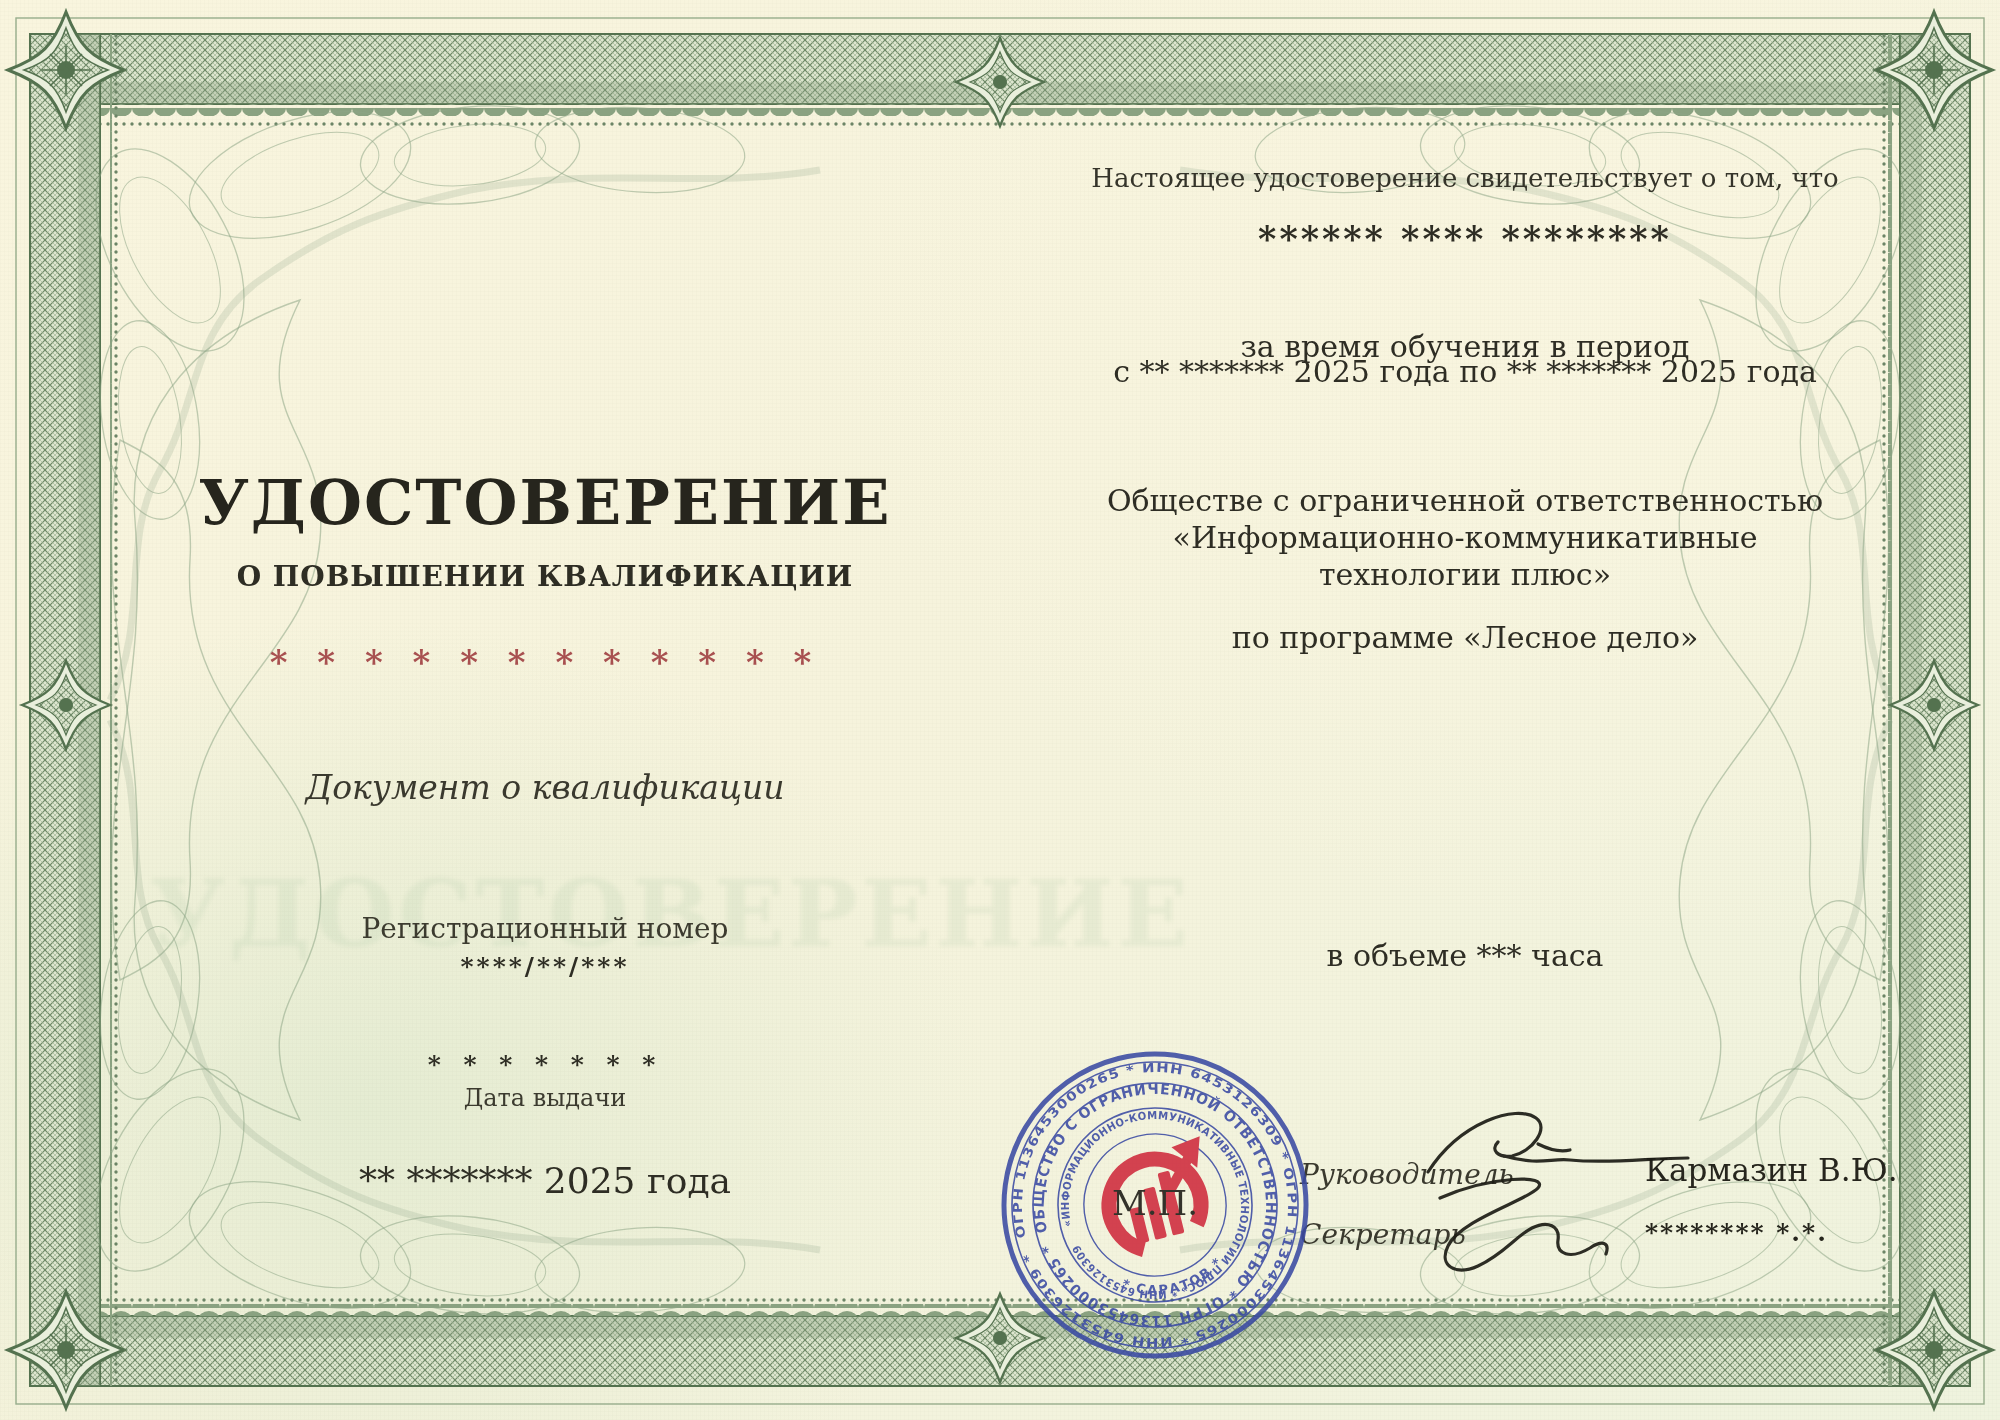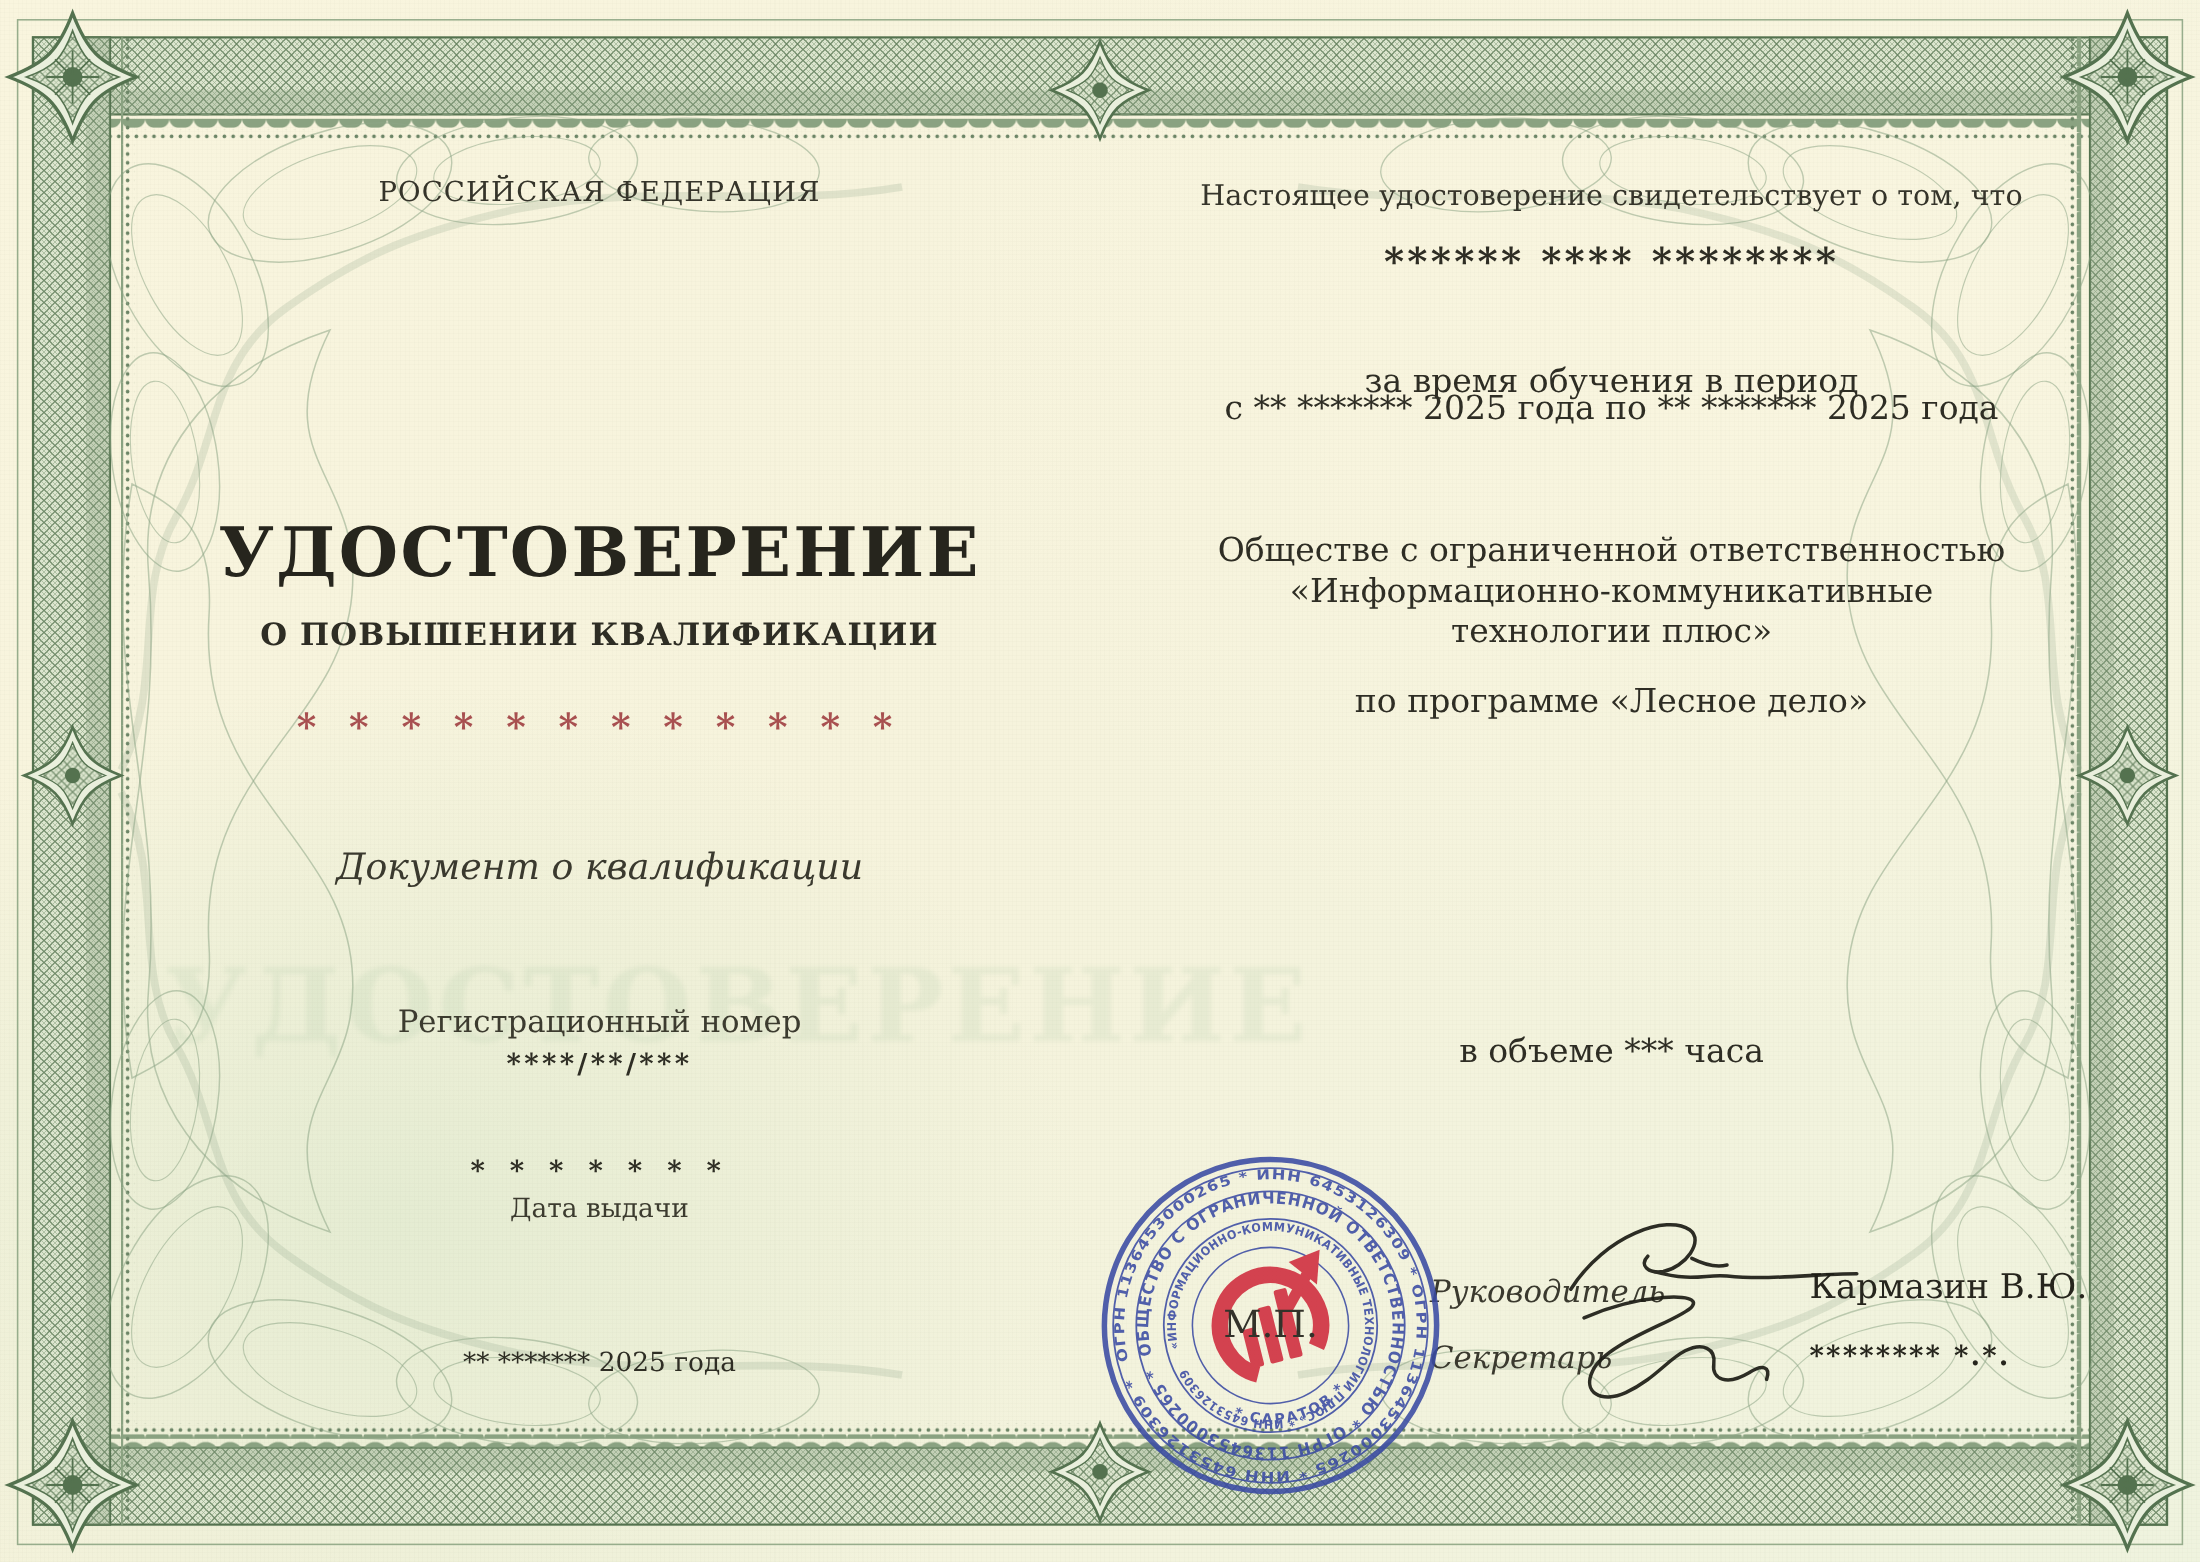--- a/index.html
+++ b/index.html
@@ -22,21 +22,21 @@
   .title{top:466px;font-size:62px;font-weight:bold;letter-spacing:2px;color:#26251d;}
   .subtitle{top:560px;font-size:28px;font-weight:bold;letter-spacing:1px;color:#2e2d24;}
   .stars-red{top:642px;font-size:34px;font-weight:bold;color:#a85050;letter-spacing:9px;}
   .doctype{top:768px;font-size:33px;font-style:italic;color:#3a392e;}
   .lbl{color:#3c3b2f;}
   .reg-label{top:912px;font-size:28px;}
   .reg-value{top:952px;font-size:25px;font-weight:bold;letter-spacing:3px;}
   .city-label{top:1018px;font-size:27px;}
   .city-value{top:1050px;font-size:25px;font-weight:bold;letter-spacing:7px;}
   .date-label{top:1084px;font-size:24px;}
-  .date-value{top:1224px;font-size:24px;}
+  .date-value{top:1160px;font-size:36px;}
   
   .right-col{position:absolute;left:1050px;top:0;width:830px;height:1272px;}
   .attest{top:163px;font-size:26px;color:#35342a;}
   .holder{top:218px;font-size:35px;font-weight:bold;letter-spacing:3px;}
   .period1{top:308px;font-size:30px;margin-top:21px;}
   .period2{top:354px;font-size:30px;}
   .body1{top:446px;font-size:30px;}
   .body2{top:483px;font-size:30px;}
   .body3{top:520px;font-size:30px;}
   .body4{top:557px;font-size:30px;}
@@ -144,21 +144,20 @@
 
     <use href="#mid-orn" transform="translate(1000,82)"></use>
     <use href="#mid-orn" transform="translate(1000,1338)"></use>
     <use href="#mid-orn" transform="translate(66,705)"></use>
     <use href="#mid-orn" transform="translate(1934,705)"></use>
   </svg>
 
   <div class="watermark">УДОСТОВЕРЕНИЕ</div>
 
   <div class="left-col">
-    <div class="abs country">РОССИЙСКАЯ ФЕДЕРАЦИЯ</div>
     <div class="abs title">УДОСТОВЕРЕНИЕ</div>
     <div class="abs subtitle">О ПОВЫШЕНИИ КВАЛИФИКАЦИИ</div>
     <div class="abs stars-red">* * * * * * * * * * * *</div>
     <div class="abs doctype">Документ о квалификации</div>
     <div class="abs reg-label lbl">Регистрационный номер</div>
     <div class="abs reg-value">****/**/***</div>
     <div class="abs city-value">* * * * * * *</div>
     <div class="abs date-label lbl">Дата выдачи</div>
     <div class="abs date-value">** ******* 2025 года</div>
   </div>

